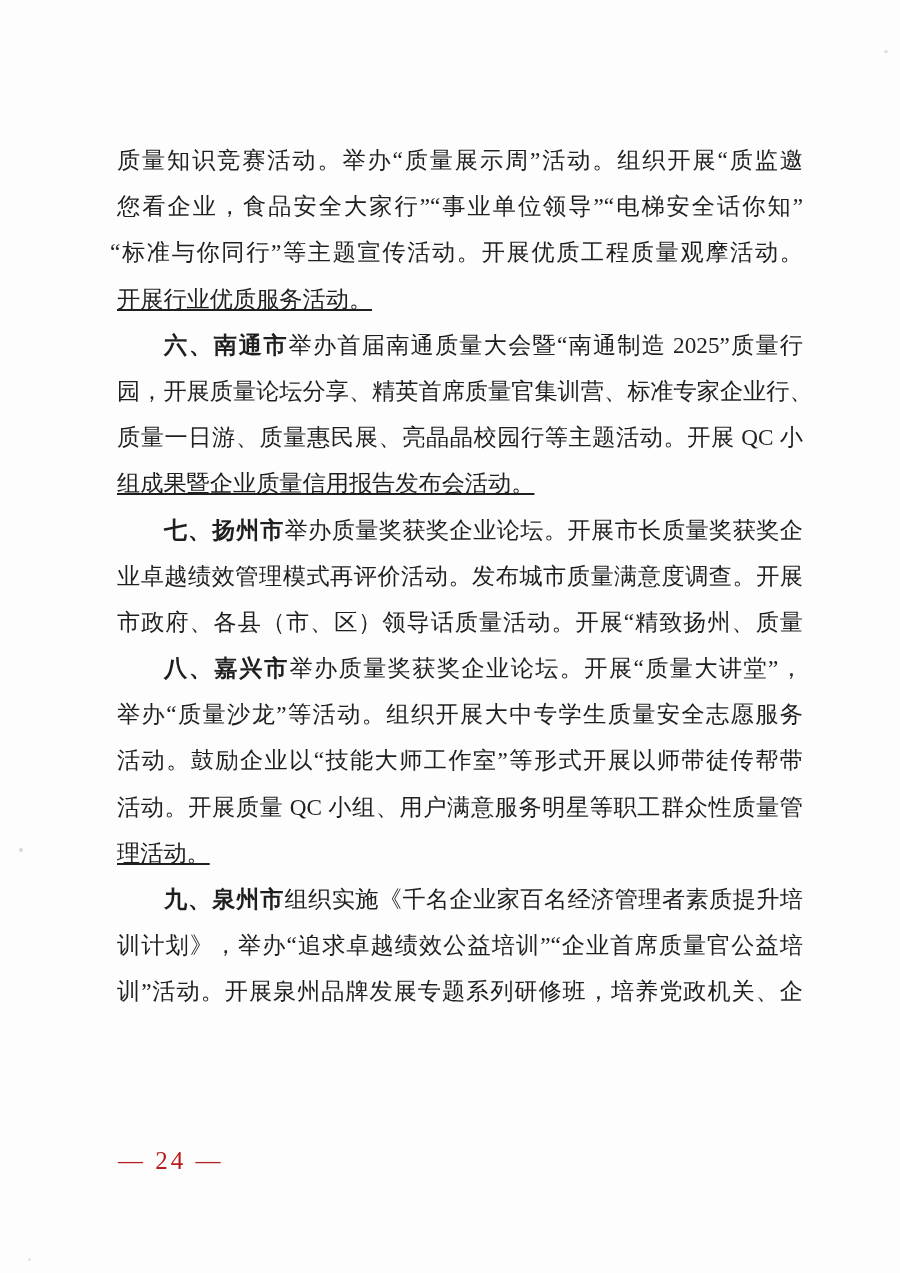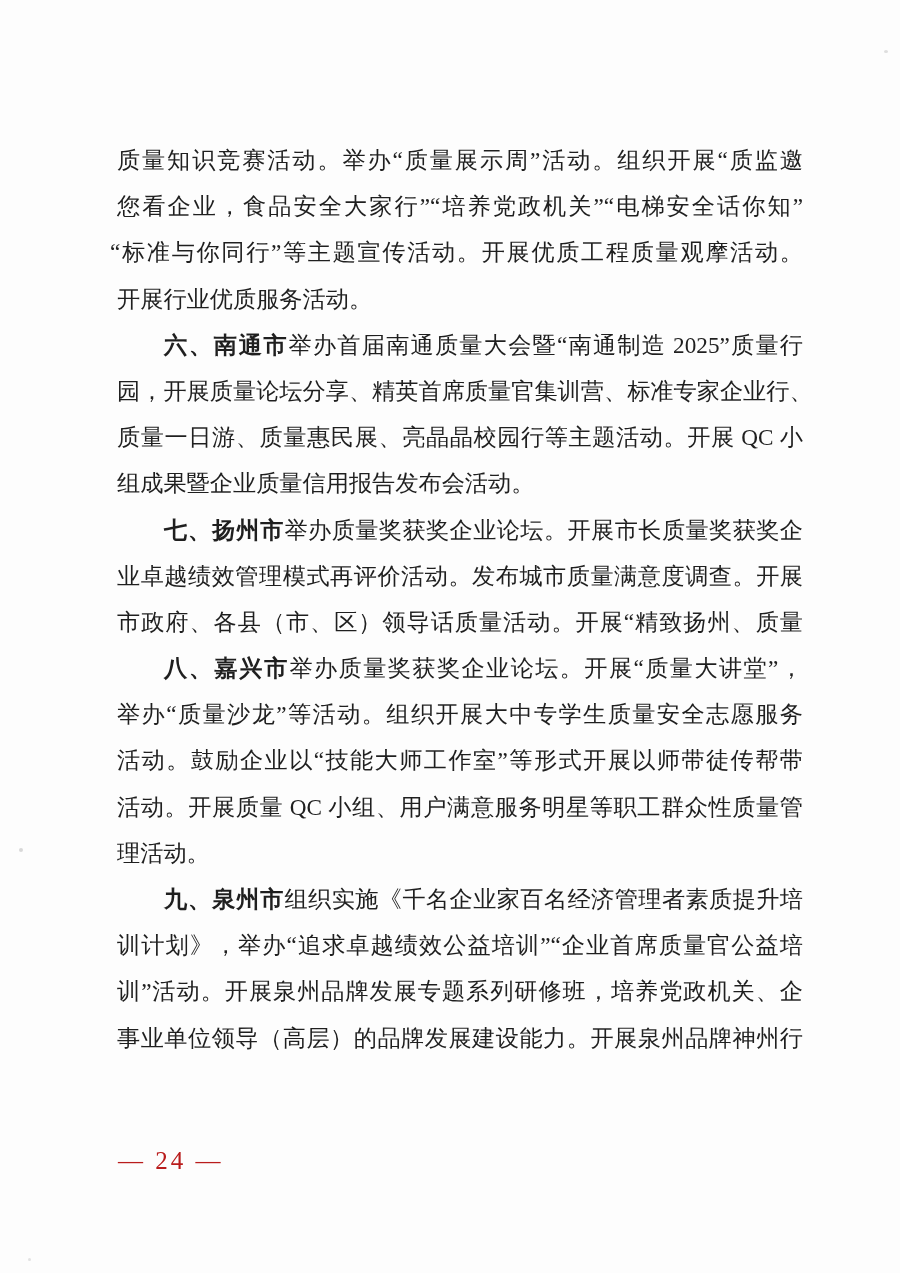--- a/index.html
+++ b/index.html
@@ -27,20 +27,21 @@
     line-height: 46.2px;
     font-size: 23.2px;
     text-align: justify;
     text-align-last: justify;
     overflow: hidden;
     white-space: nowrap;
   }
   .line.end {
     text-align: center;
     text-align-last: left;
+    text-decoration: underline;
   }
   .line.indent {
     text-indent: 47px;
   }
   .line.hang {
     margin-left: -7px;
   }
   .lead {
     font-weight: 700;
     font-family: "Liberation Sans", "DejaVu Sans", sans-serif;
@@ -66,21 +67,21 @@
 </style>
 </head>
 <body>
 
 <div class="page">
 
   <div class="content">
 
     <div class="para">
       <div class="line just">质量知识竞赛活动。举办“质量展示周”活动。组织开展“质监邀</div>
-      <div class="line just">您看企业，食品安全大家行”“培养党政机关”“电梯安全话你知”</div>
+      <div class="line just">您看企业，食品安全大家行”“事业单位领导”“电梯安全话你知”</div>
       <div class="line just hang">“标准与你同行”等主题宣传活动。开展优质工程质量观摩活动。</div>
       <div class="line end">开展行业优质服务活动。</div>
     </div>
 
     <div class="para">
       <div class="line just indent"><b class="lead">六、南通市</b><span>举办首届南通质量大会暨“南通制造 2025”质量行</span></div>
       <div class="line just">园，开展质量论坛分享、精英首席质量官集训营、标准专家企业行、</div>
       <div class="line just">质量一日游、质量惠民展、亮晶晶校园行等主题活动。开展 QC 小</div>
       <div class="line end">组成果暨企业质量信用报告发布会活动。</div>
     </div>
@@ -96,21 +97,20 @@
       <div class="line just">举办“质量沙龙”等活动。组织开展大中专学生质量安全志愿服务</div>
       <div class="line just">活动。鼓励企业以“技能大师工作室”等形式开展以师带徒传帮带</div>
       <div class="line just">活动。开展质量 QC 小组、用户满意服务明星等职工群众性质量管</div>
       <div class="line end">理活动。</div>
     </div>
 
     <div class="para">
       <div class="line just indent"><b class="lead">九、泉州市</b><span>组织实施《千名企业家百名经济管理者素质提升培</span></div>
       <div class="line just">训计划》，举办“追求卓越绩效公益培训”“企业首席质量官公益培</div>
       <div class="line just">训”活动。开展泉州品牌发展专题系列研修班，培养党政机关、企</div>
-      <div class="line just">事业单位领导（高层）的品牌发展建设能力。开展泉州品牌神州行</div>
     </div>
 
   </div>
 
   <div class="footer">— 24 —</div>
 
   <div class="speck s1"></div>
   <div class="speck s2"></div>
   <div class="speck s3"></div>
 

